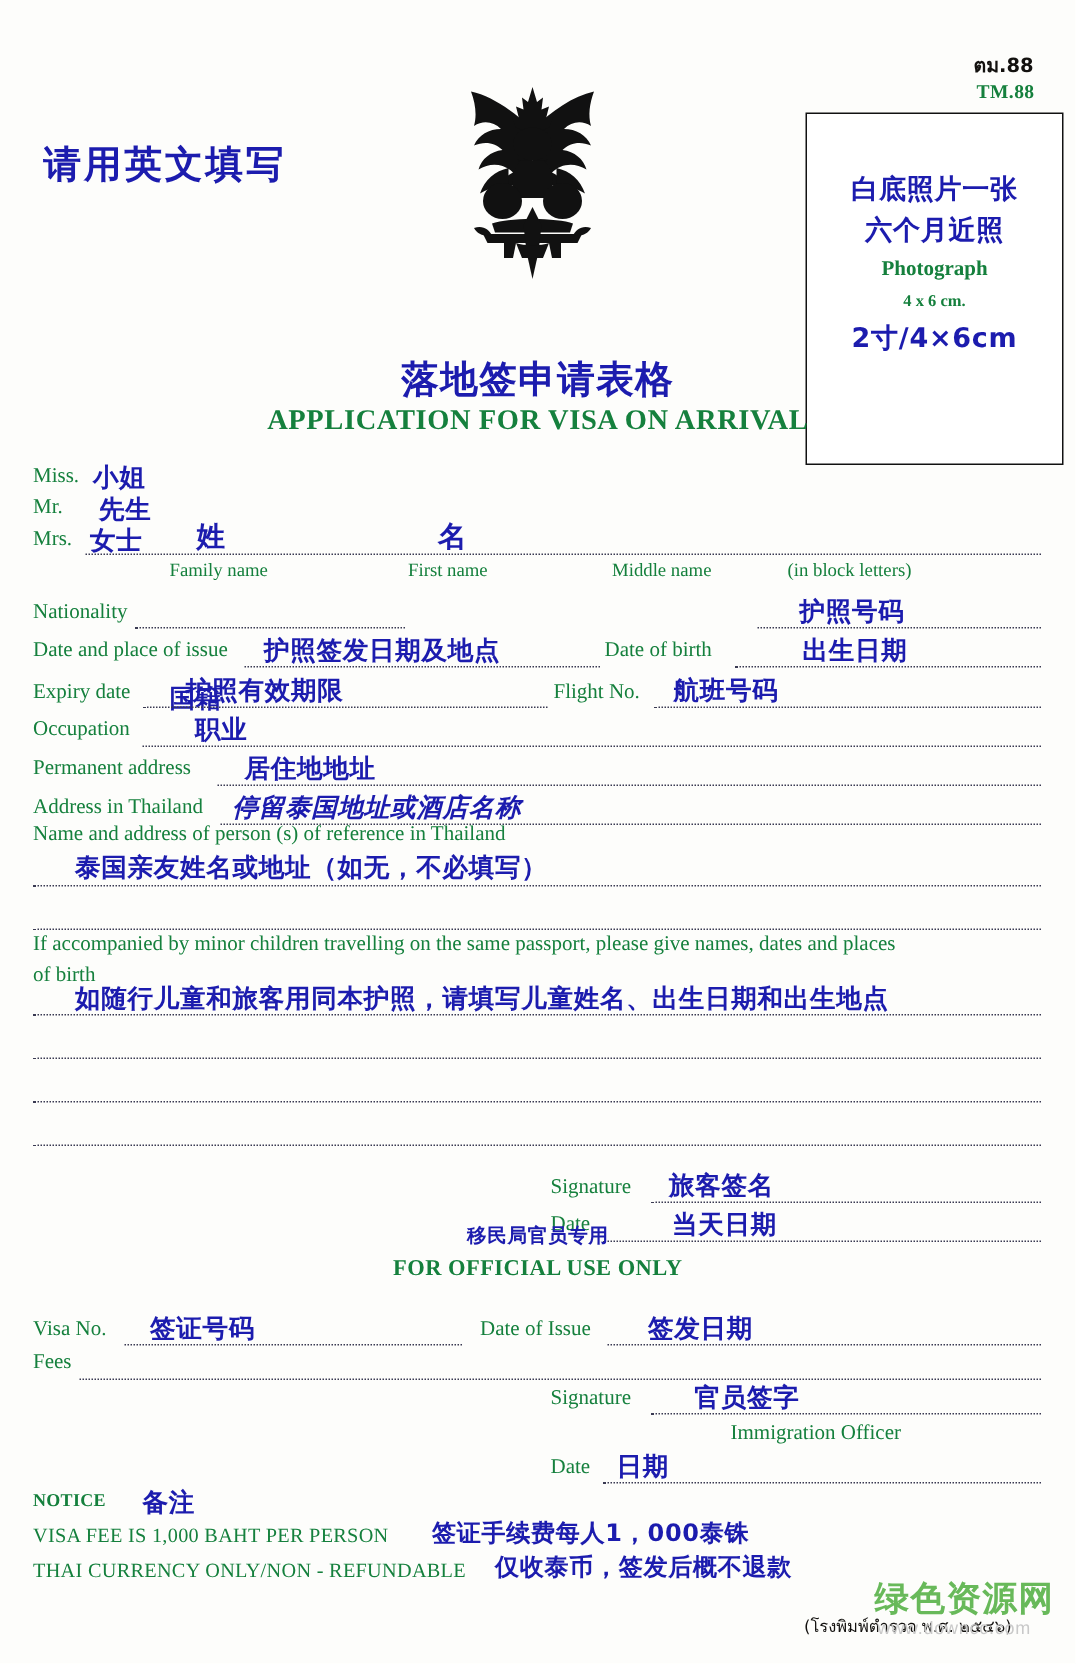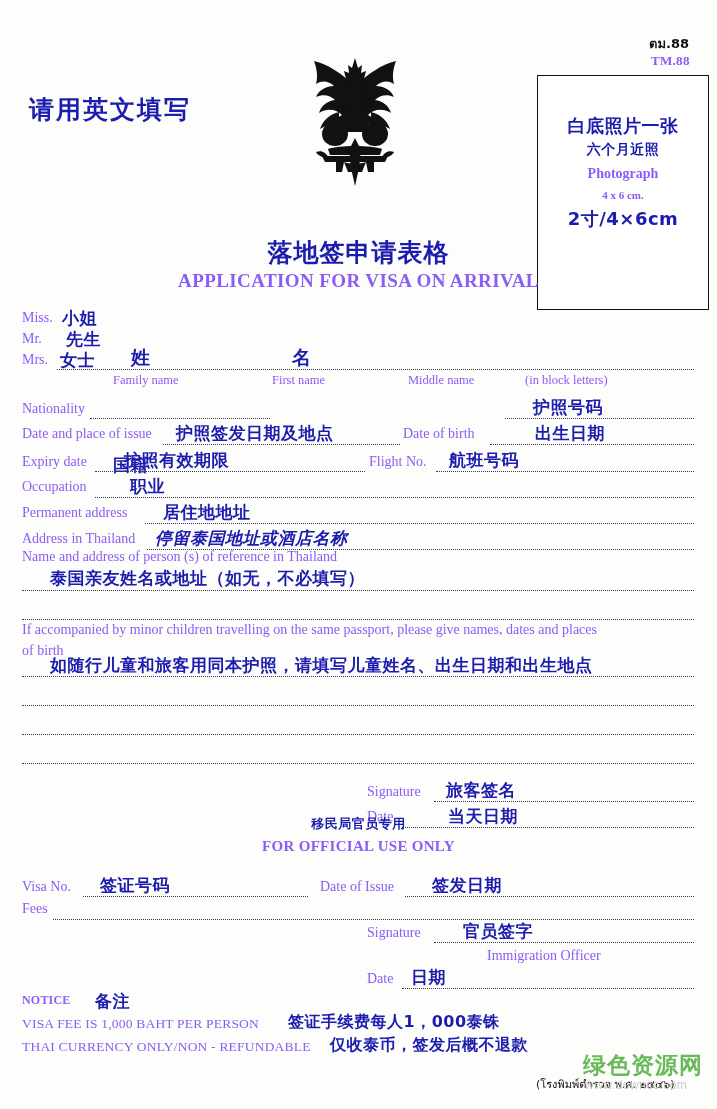--- a/index.html
+++ b/index.html
@@ -15,21 +15,21 @@
     font-family: "Liberation Serif", "DejaVu Serif", serif;
     color: #111111;
     overflow: hidden;
   }
   
   .abs { position: absolute; white-space: nowrap; }
 
   
   .en {
     font-family: "Liberation Serif", "DejaVu Serif", serif;
-    color: #8b5cf6;
+    color: #15803d;
   }
   .cn {
     font-family: "DejaVu Sans", "Liberation Sans", sans-serif;
     color: #1c1cae;
     font-weight: bold;
     letter-spacing: 0.5px;
   }
   .th {
     font-family: "DejaVu Sans", "Liberation Sans", sans-serif;
     color: #13110f;
@@ -53,21 +53,21 @@
   
   #photo-box {
     left: 537px; top: 75px;
     width: 172px; height: 235px;
     border: 1.5px solid #111;
     background: #fff;
     box-sizing: border-box;
   }
   #photo-box .line { text-align: center; width: 100%; }
   .pb-cn1 { margin-top: 38px; font-size: 18px; }
-  .pb-cn2 { margin-top: 3px;  font-size: 14px; }
+  .pb-cn2 { margin-top: 3px;  font-size: 18px; }
   .pb-en1 { margin-top: 7px;  font-size: 14px; font-weight: bold; }
   .pb-en2 { margin-top: 7px;  font-size: 11px; font-weight: bold; }
   .pb-cn3 { margin-top: 6px;  font-size: 18px; }
 
   
   #title-cn {
     left: 0; top: 236px; width: 717px; text-align: center;
     font-size: 25px; font-weight: bold; letter-spacing: 1px;
   }
   #title-en {

